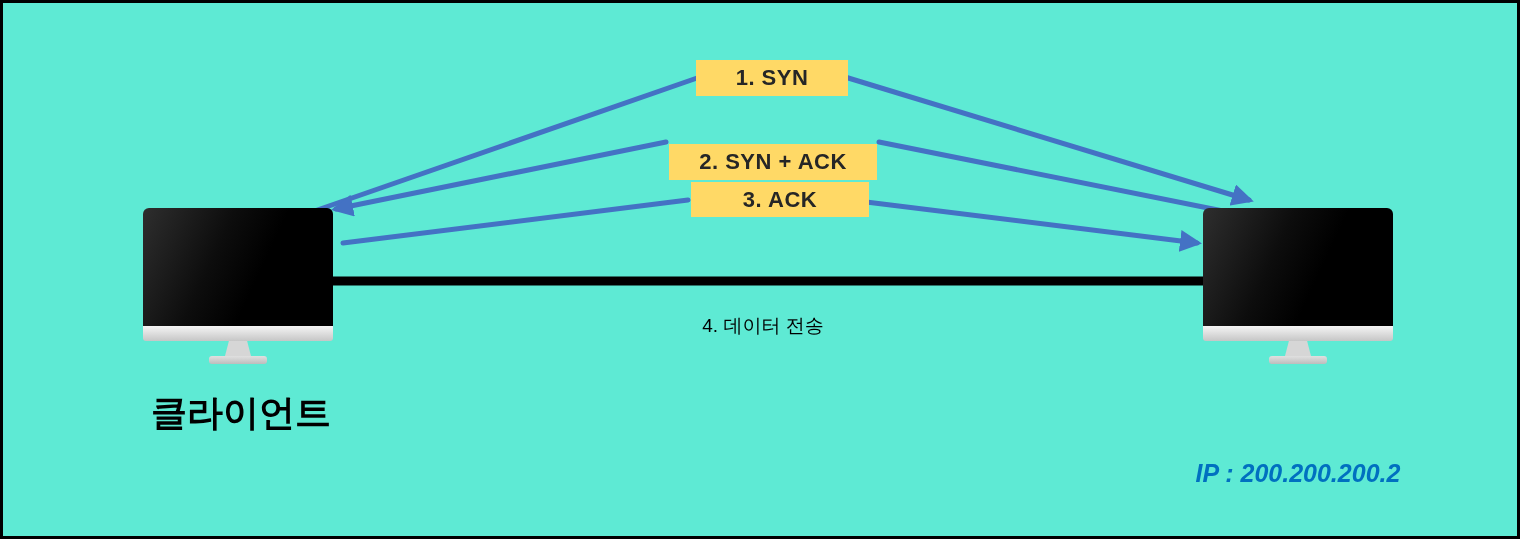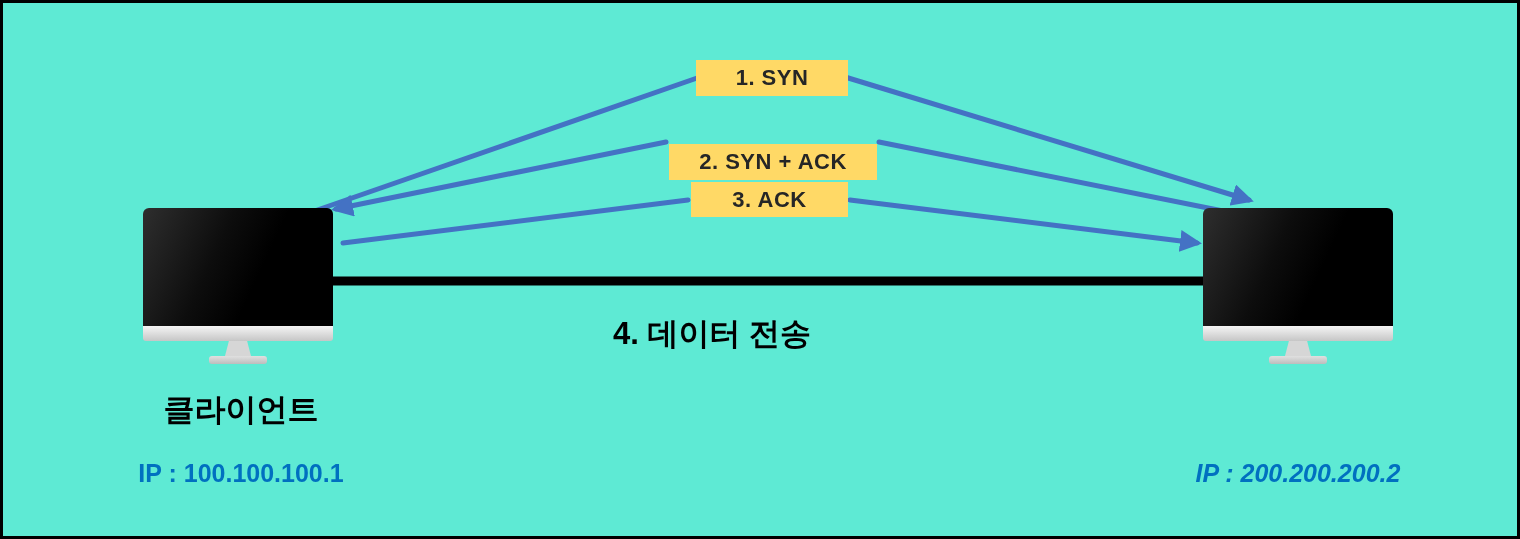--- a/index.html
+++ b/index.html
@@ -35,28 +35,28 @@
     color: #262626;
     font-weight: 700;
     font-size: 22px;
     display: flex;
     align-items: center;
     justify-content: center;
     letter-spacing: 0.5px;
   }
   #step1-label { left: 693px; top: 57px;  width: 152px; height: 36px; }
   #step2-label { left: 666px; top: 121px; width: 208px; height: 36px; margin-top: 20px; }
-  #step3-label { left: 688px; top: 179px; width: 157px; height: 35px; }
+  #step3-label { left: 688px; top: 179px; width: 178px; height: 35px; }
   #step4-label {
     position: absolute;
     left: 610px; top: 310px; width: 300px;
-    text-align: left;
+    text-align: center;
     color: #000000;
-    font-weight: 700;
-    font-size: 31px;
+    font-weight: 400;
+    font-size: 19px;
   }
   .monitor {
     position: absolute;
     top: 205px;
     width: 190px;
     height: 160px;
   }
   .monitor .screen {
     position: absolute;
     left: 0; top: 0;
@@ -91,21 +91,21 @@
   }
   #client-computer { left: 140px; }
   #server-computer { left: 1200px; }
   .host-name {
     position: absolute;
     width: 260px;
     top: 386px;
     text-align: center;
     color: #000000;
     font-weight: 700;
-    font-size: 31px;
+    font-size: 36px;
   }
   #client-name { left: 108px; }
   #server-name { left: 1165px; }
   .host-ip {
     position: absolute;
     width: 320px;
     top: 456px;
     text-align: center;
     color: #0070C0;
     font-weight: 700;
@@ -161,18 +161,17 @@
 
   <div id="server-computer" class="monitor">
     <div class="screen"></div>
     <div class="chin"></div>
     <div class="neck"></div>
     <div class="base"></div>
   </div>
 
   <div id="client-name" class="host-name">클라이언트</div>
 
-  <div id="client-ip" class="host-ip">IP : 100.100.100.1</div>
 
 
   <div id="server-ip" class="host-ip">IP : 200.200.200.2</div>
 
 </div>
 
 </body></html>

